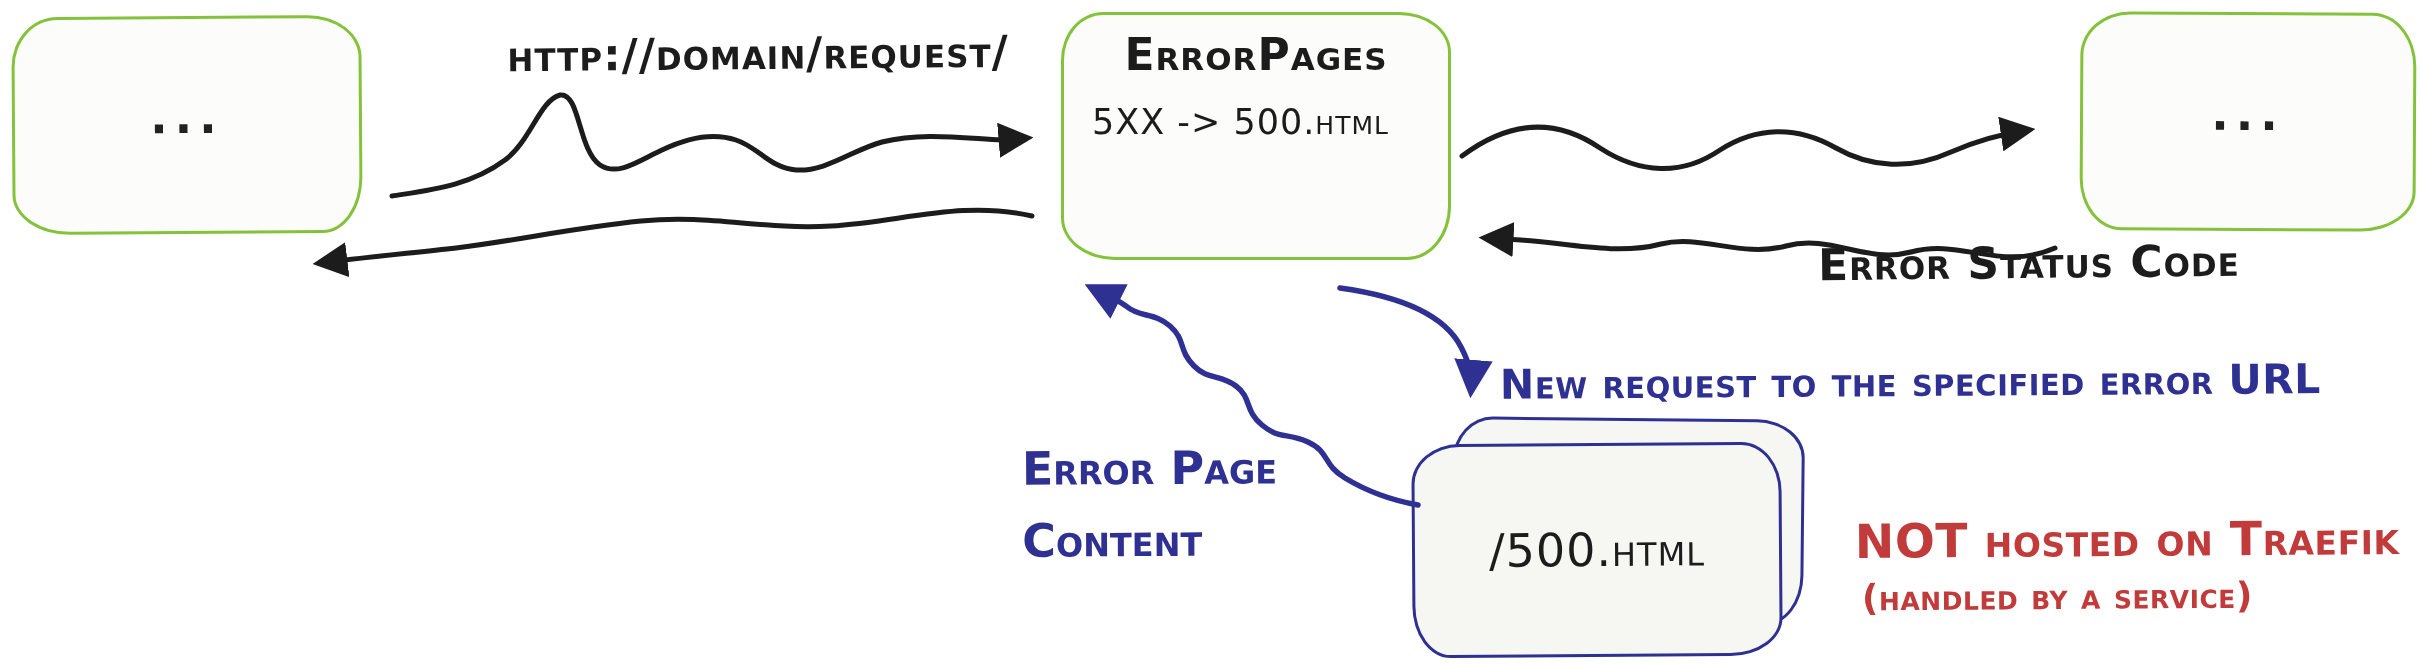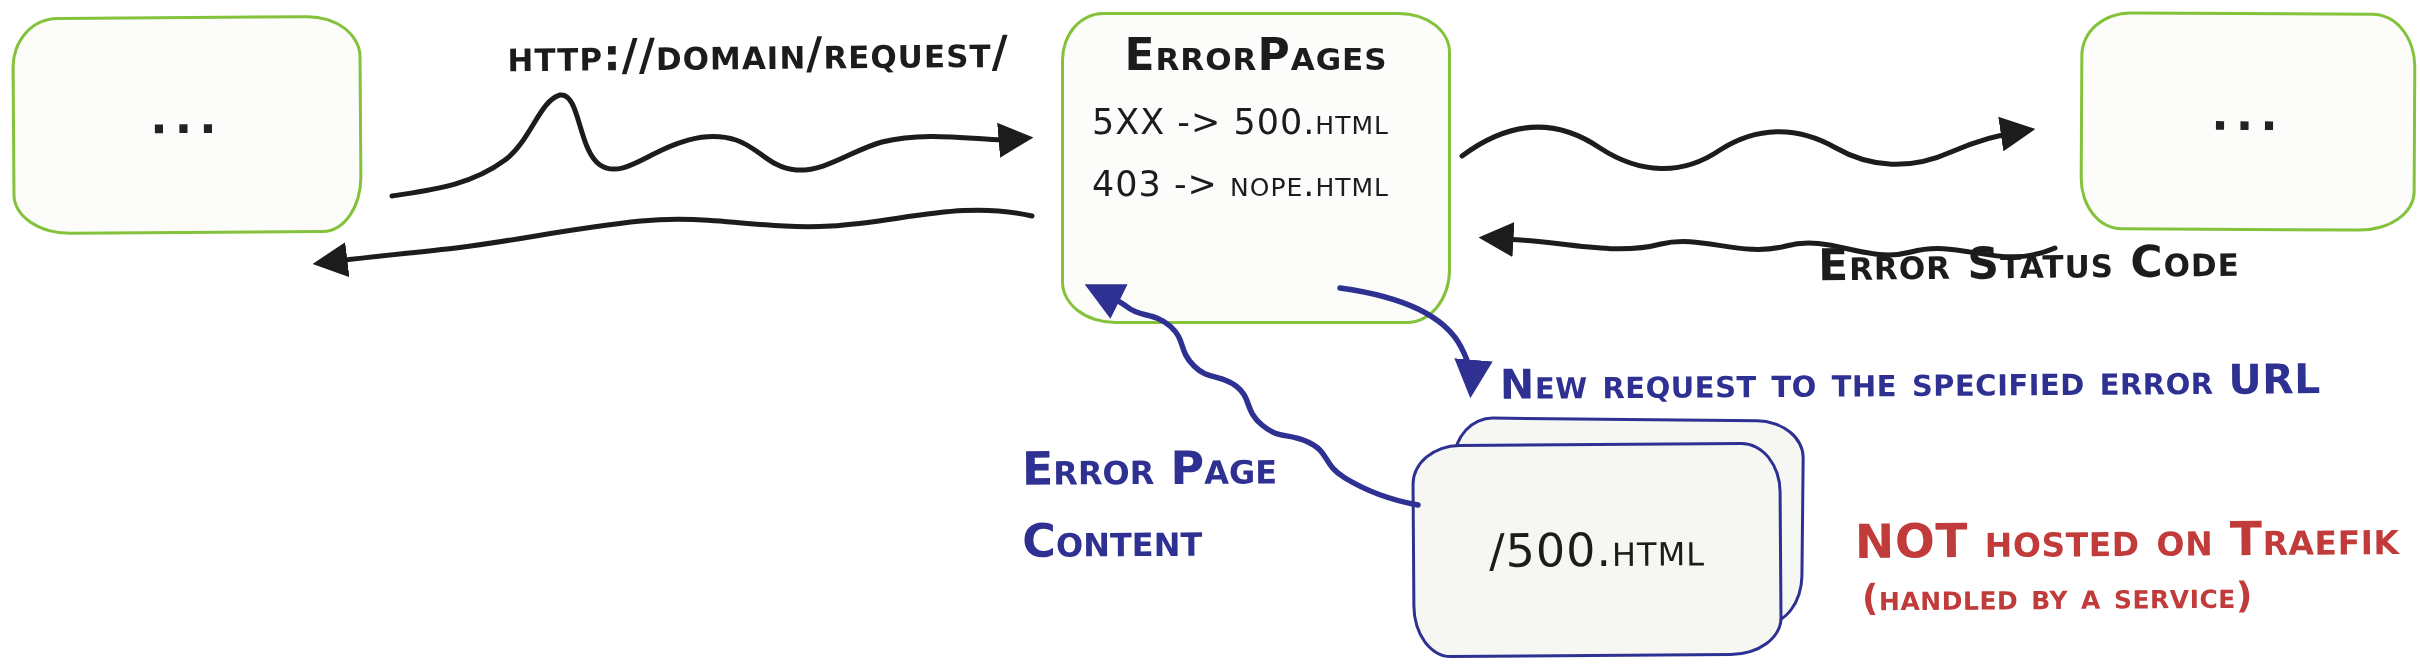--- a/index.html
+++ b/index.html
@@ -23,21 +23,21 @@
     left:12px;top:16px;width:350px;height:218px;
     border-radius:46px 54px 40px 58px / 50px 42px 56px 40px;
     transform:rotate(-.4deg);
   }
   .box-right{
     left:2080px;top:12px;width:336px;height:219px;
     border-radius:50px 44px 56px 42px / 44px 54px 40px 52px;
     transform:rotate(.3deg);
   }
   .box-middle{
-    left:1061px;top:12px;width:390px;height:312px;
+    left:1061px;top:12px;width:390px;height:248px;
     border-radius:42px 52px 44px 54px / 48px 40px 54px 42px;
     display:block;
     padding:14px 0 0 0;
   }
   .ellipsis{
     font-size:46px;font-weight:bold;letter-spacing:7px;color:#222;
     transform:translateY(-8px);
   }
   .mw-title{
     text-align:center;font-size:44px;font-weight:600;letter-spacing:1px;
@@ -97,21 +97,20 @@
 
 <div class="canvas">
 
   <div class="box box-left">
     <span class="ellipsis">...</span>
   </div>
 
   <div class="box box-middle">
     <div class="mw-title sc">ErrorPages</div>
     <div class="mw-rule sc">5XX -&gt; 500.html</div>
-    <div class="mw-rule sc">403 -&gt; nope.html</div>
   </div>
 
   <div class="box box-right">
     <span class="ellipsis">...</span>
   </div>
 
   <div class="card card-back"></div>
   <div class="card card-front">
     <span class="filename sc">/500.html</span>
   </div>

